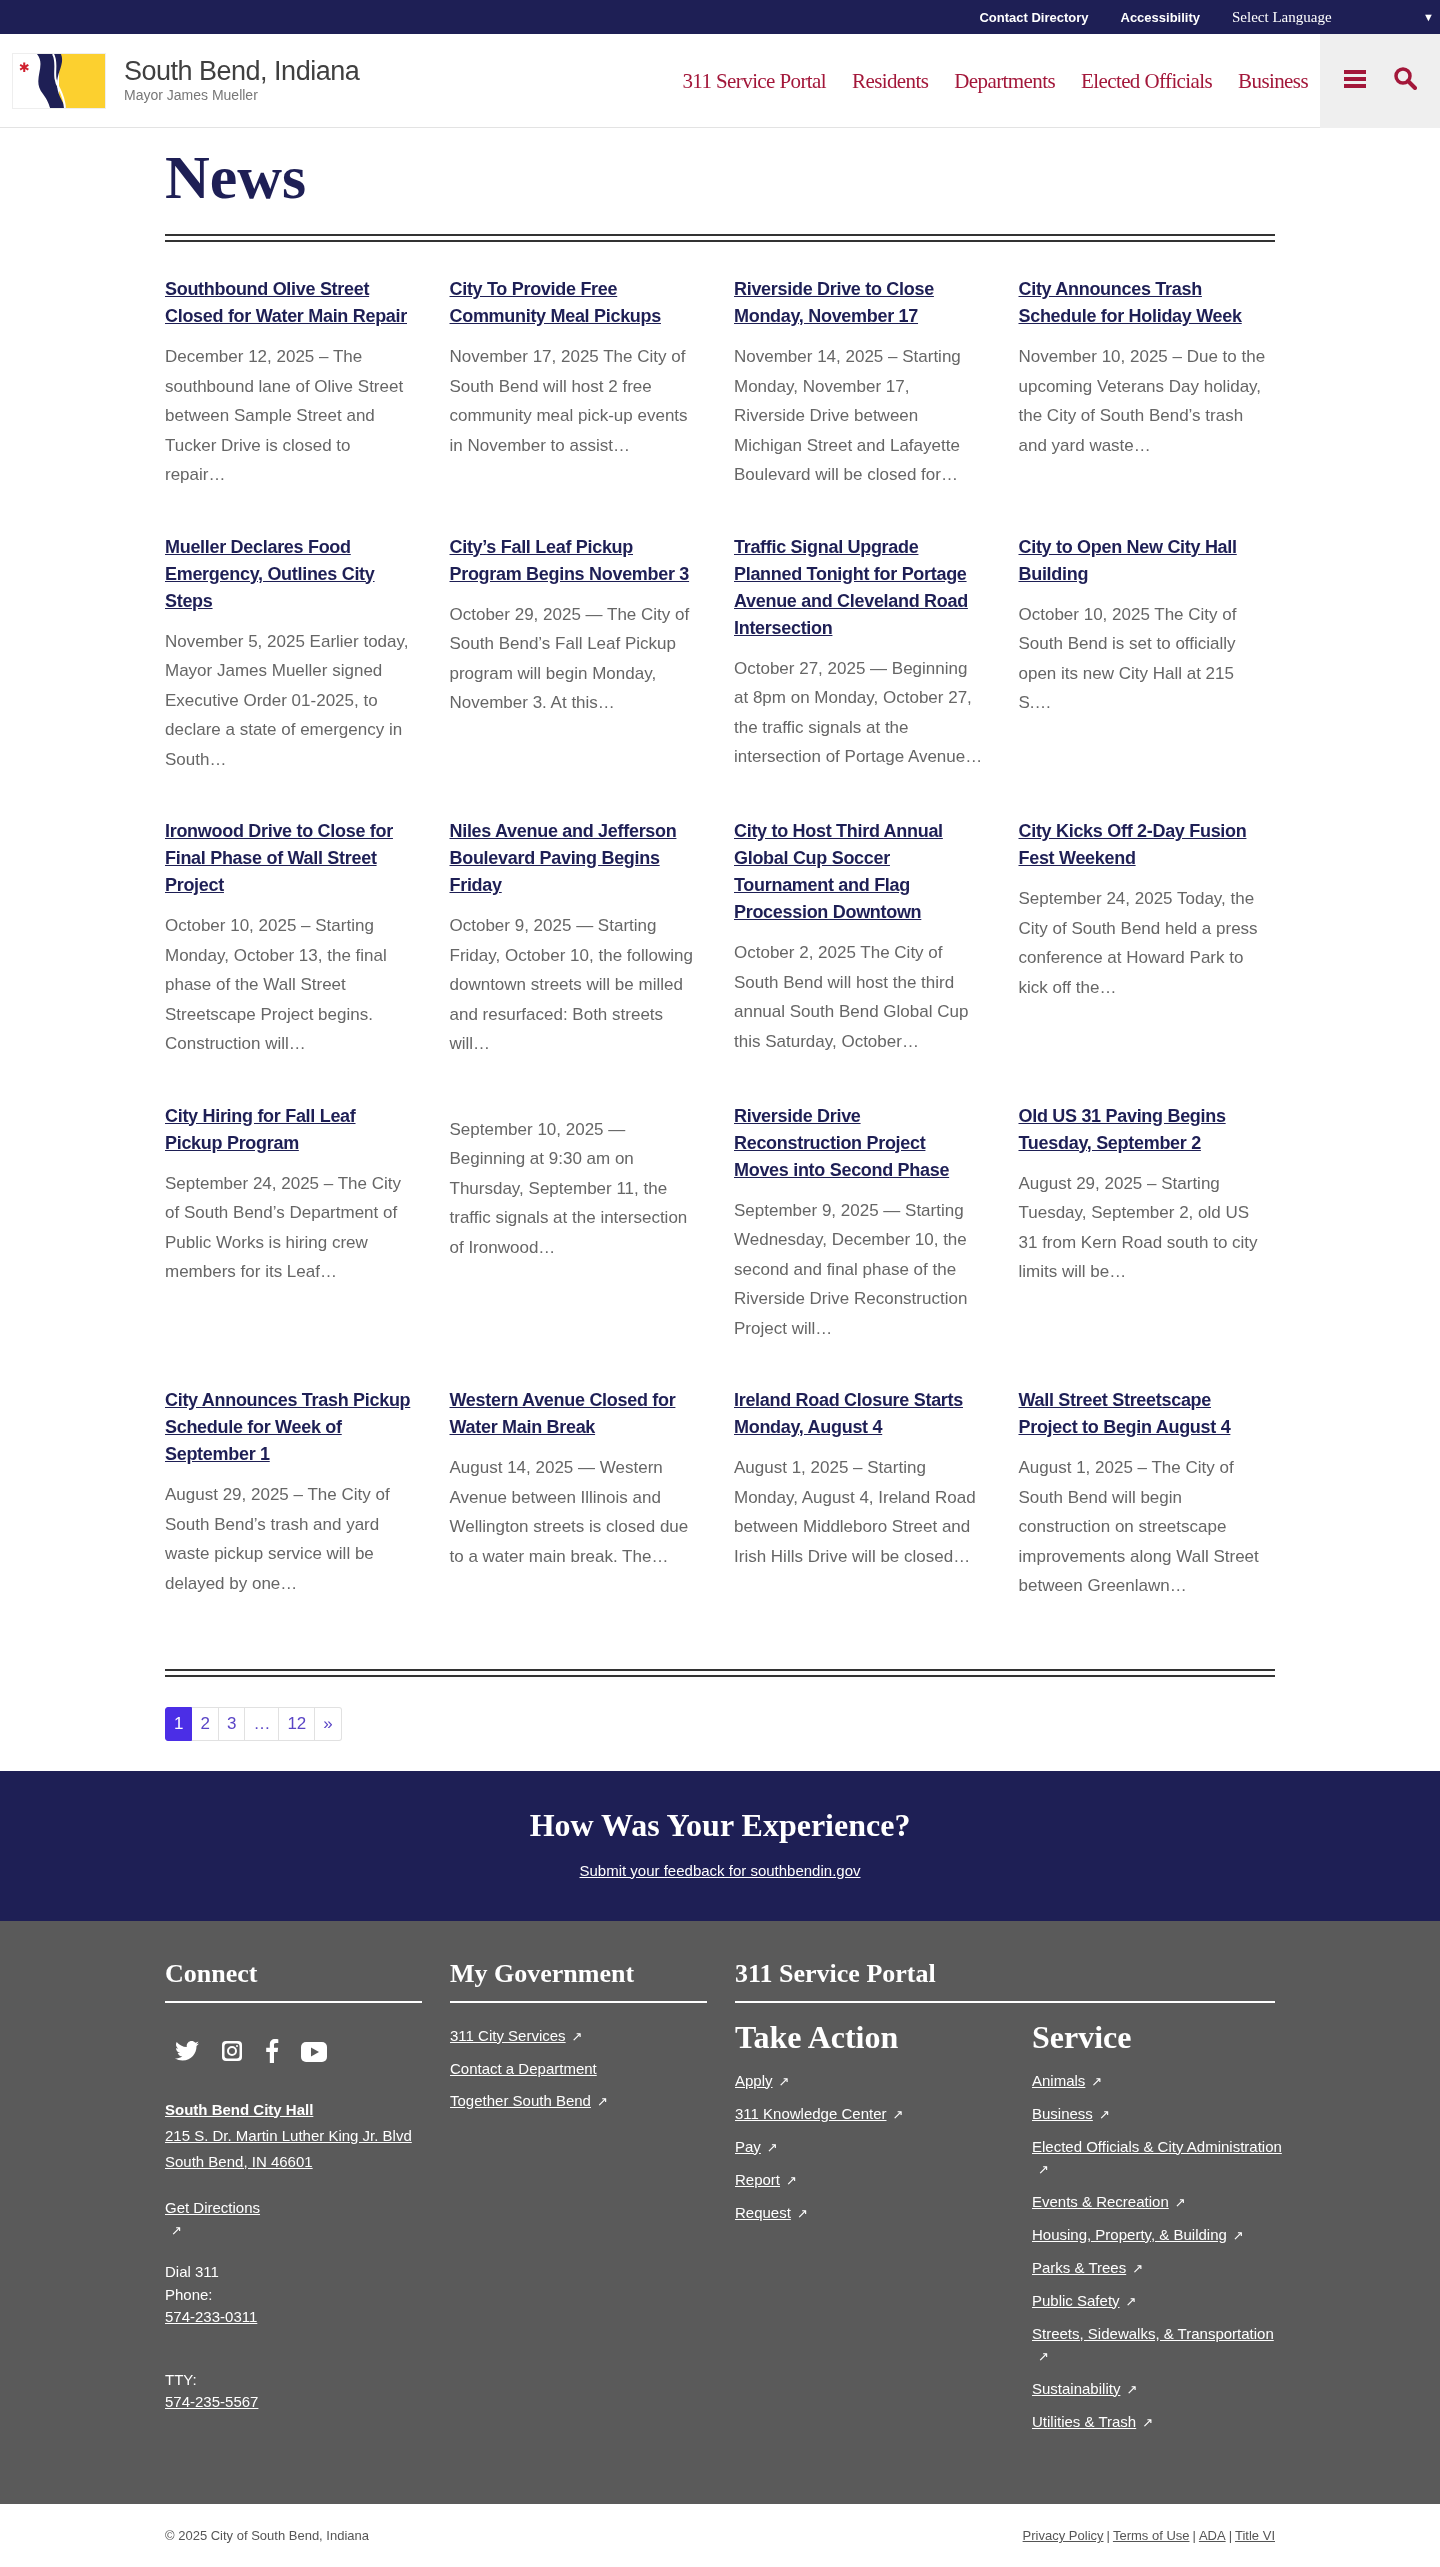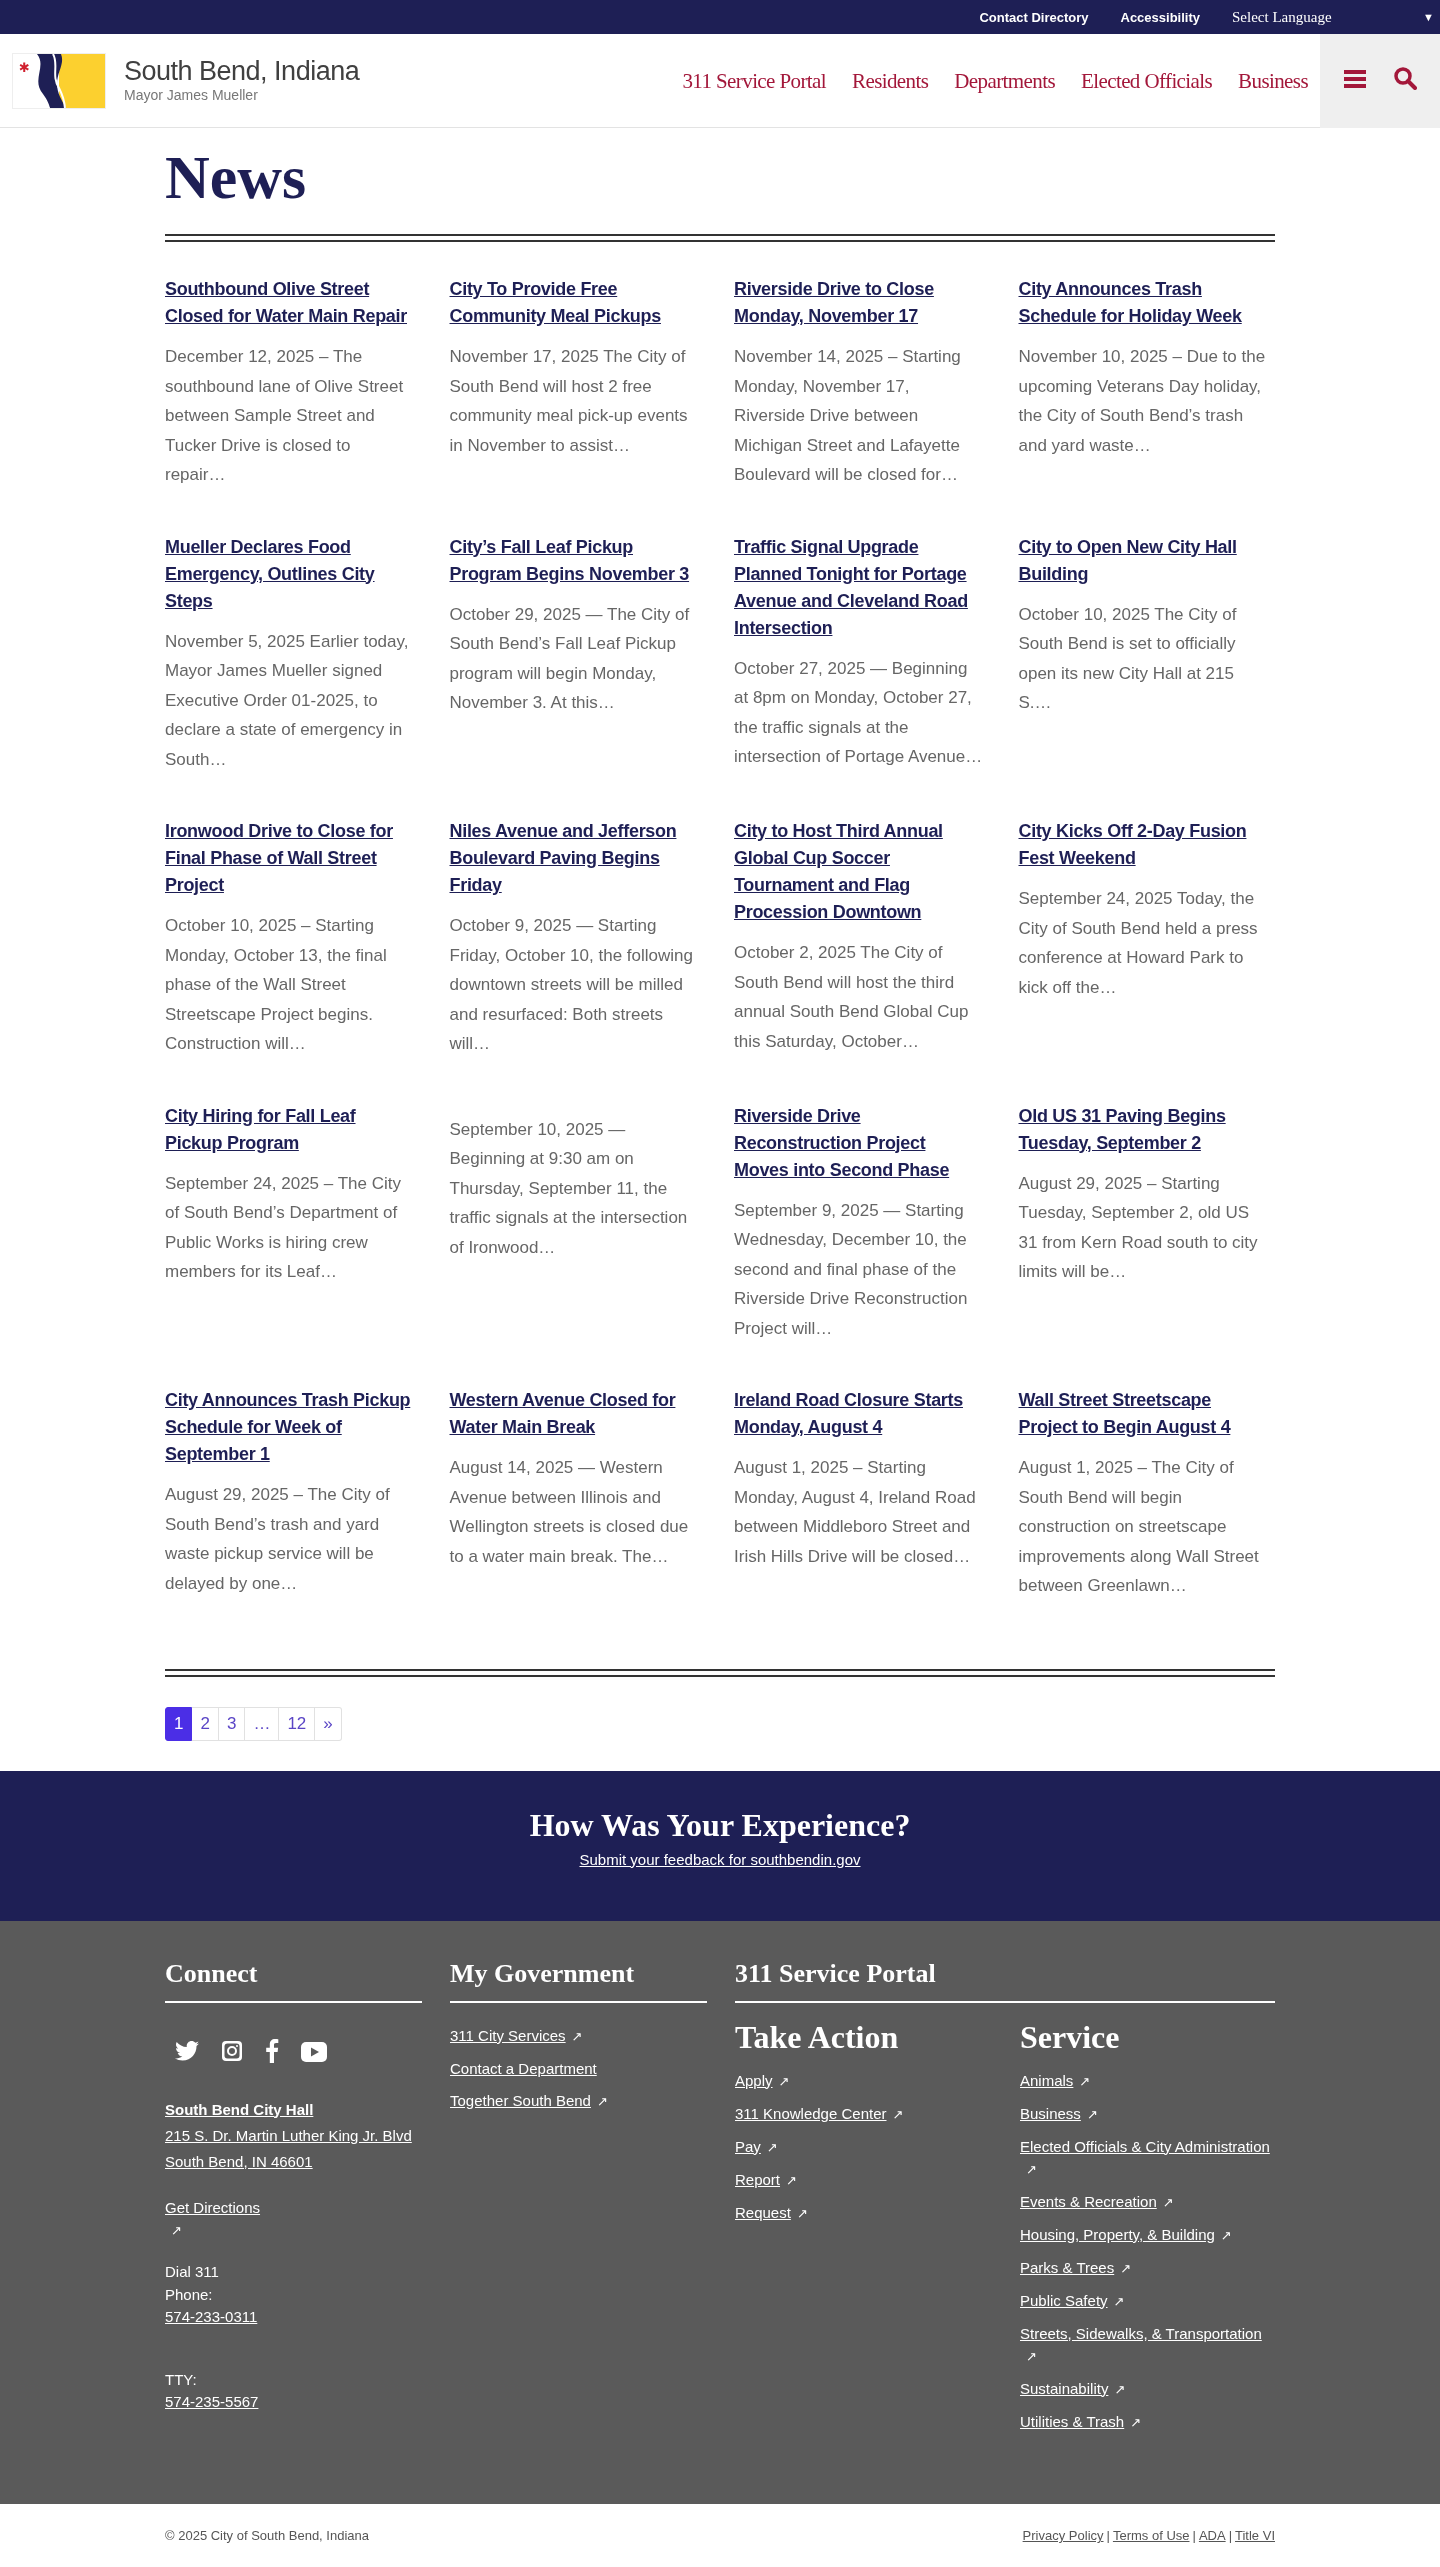--- a/index.html
+++ b/index.html
@@ -37,36 +37,36 @@
   .bottom-rule { border-top: 2px solid #333; border-bottom: 2px solid #333; height: 8px; margin-top: 24px; }
   .pagination { display: flex; margin-top: 30px; margin-bottom: 30px; }
   .pagination .page { height: 34px; min-width: 26px; padding: 0 8px; border: 1px solid #e1e1e1; border-left: none; display: flex; align-items: center; justify-content: center; font-size: 17px; color: #5a45c6; text-decoration: none; }
   .pagination .page:first-child { border-left: 1px solid #e1e1e1; border-radius: 3px 0 0 3px; }
   .pagination .page:last-child { border-radius: 0 3px 3px 0; }
   .pagination .page.active { background: #4b2ee6; color: #fff; border-color: #4b2ee6; }
 
   
   .feedback { background: #1e1f55; height: 150px; text-align: center; color: #fff; padding-top: 36px; }
   .feedback h2 { font-family: "Liberation Serif", serif; font-size: 32px; font-weight: bold; }
-  .feedback a { display: inline-block; margin-top: 7px; font-size: 15px; color: #fff; }
+  .feedback a { display: inline-block; margin-top: 18px; font-size: 15px; color: #fff; }
 
   
   .footer { background: #5a5a5a; color: #fff; padding: 38px 0 60px; }
   .footer-inner { width: 1110px; margin: 0 auto; display: grid; grid-template-columns: 257px 257px 540px; column-gap: 28px; }
   .footer h3 { font-family: "Liberation Serif", serif; font-size: 26px; font-weight: bold; padding-bottom: 12px; border-bottom: 2px solid #fff; }
   .footer h4 { font-family: "Liberation Serif", serif; font-size: 32px; font-weight: bold; margin-top: 16px; margin-bottom: 14px; }
   .social { display: flex; gap: 22px; margin: 36px 0 28px 10px; align-items: center; }
   .social span { font-size: 24px; color: #fff; }
   .addr { font-size: 15px; line-height: 26px; text-decoration: underline; }
   .addr strong { font-weight: bold; }
   .footer .link { font-size: 15px; color: #fff; text-decoration: underline; display: block; line-height: 22px; }
   .ext { font-size: 13px; text-decoration: none; margin-left: 6px; display: inline-block; }
   .gov-links { margin-top: 22px; }
   .gov-links li, .action-list li, .service-list li { list-style: none; margin-bottom: 10px; }
-  .svc-grid { display: grid; grid-template-columns: 257px 257px; column-gap: 28px; }
+  .svc-grid { display: grid; grid-template-columns: 257px 257px; column-gap: 40px; }
   .dir { margin-top: 22px; }
   .dial { margin-top: 18px; font-size: 15px; line-height: 23px; }
   .tty { margin-top: 40px; font-size: 15px; line-height: 23px; }
 
   .copyright-bar { height: 64px; display: flex; align-items: center; justify-content: space-between; width: 1110px; margin: 0 auto; font-size: 13px; color: #555; }
   .legal a { color: #555; }
   .legal .sep { margin: 0 3px; }
 </style>
 </head>
 <body>

